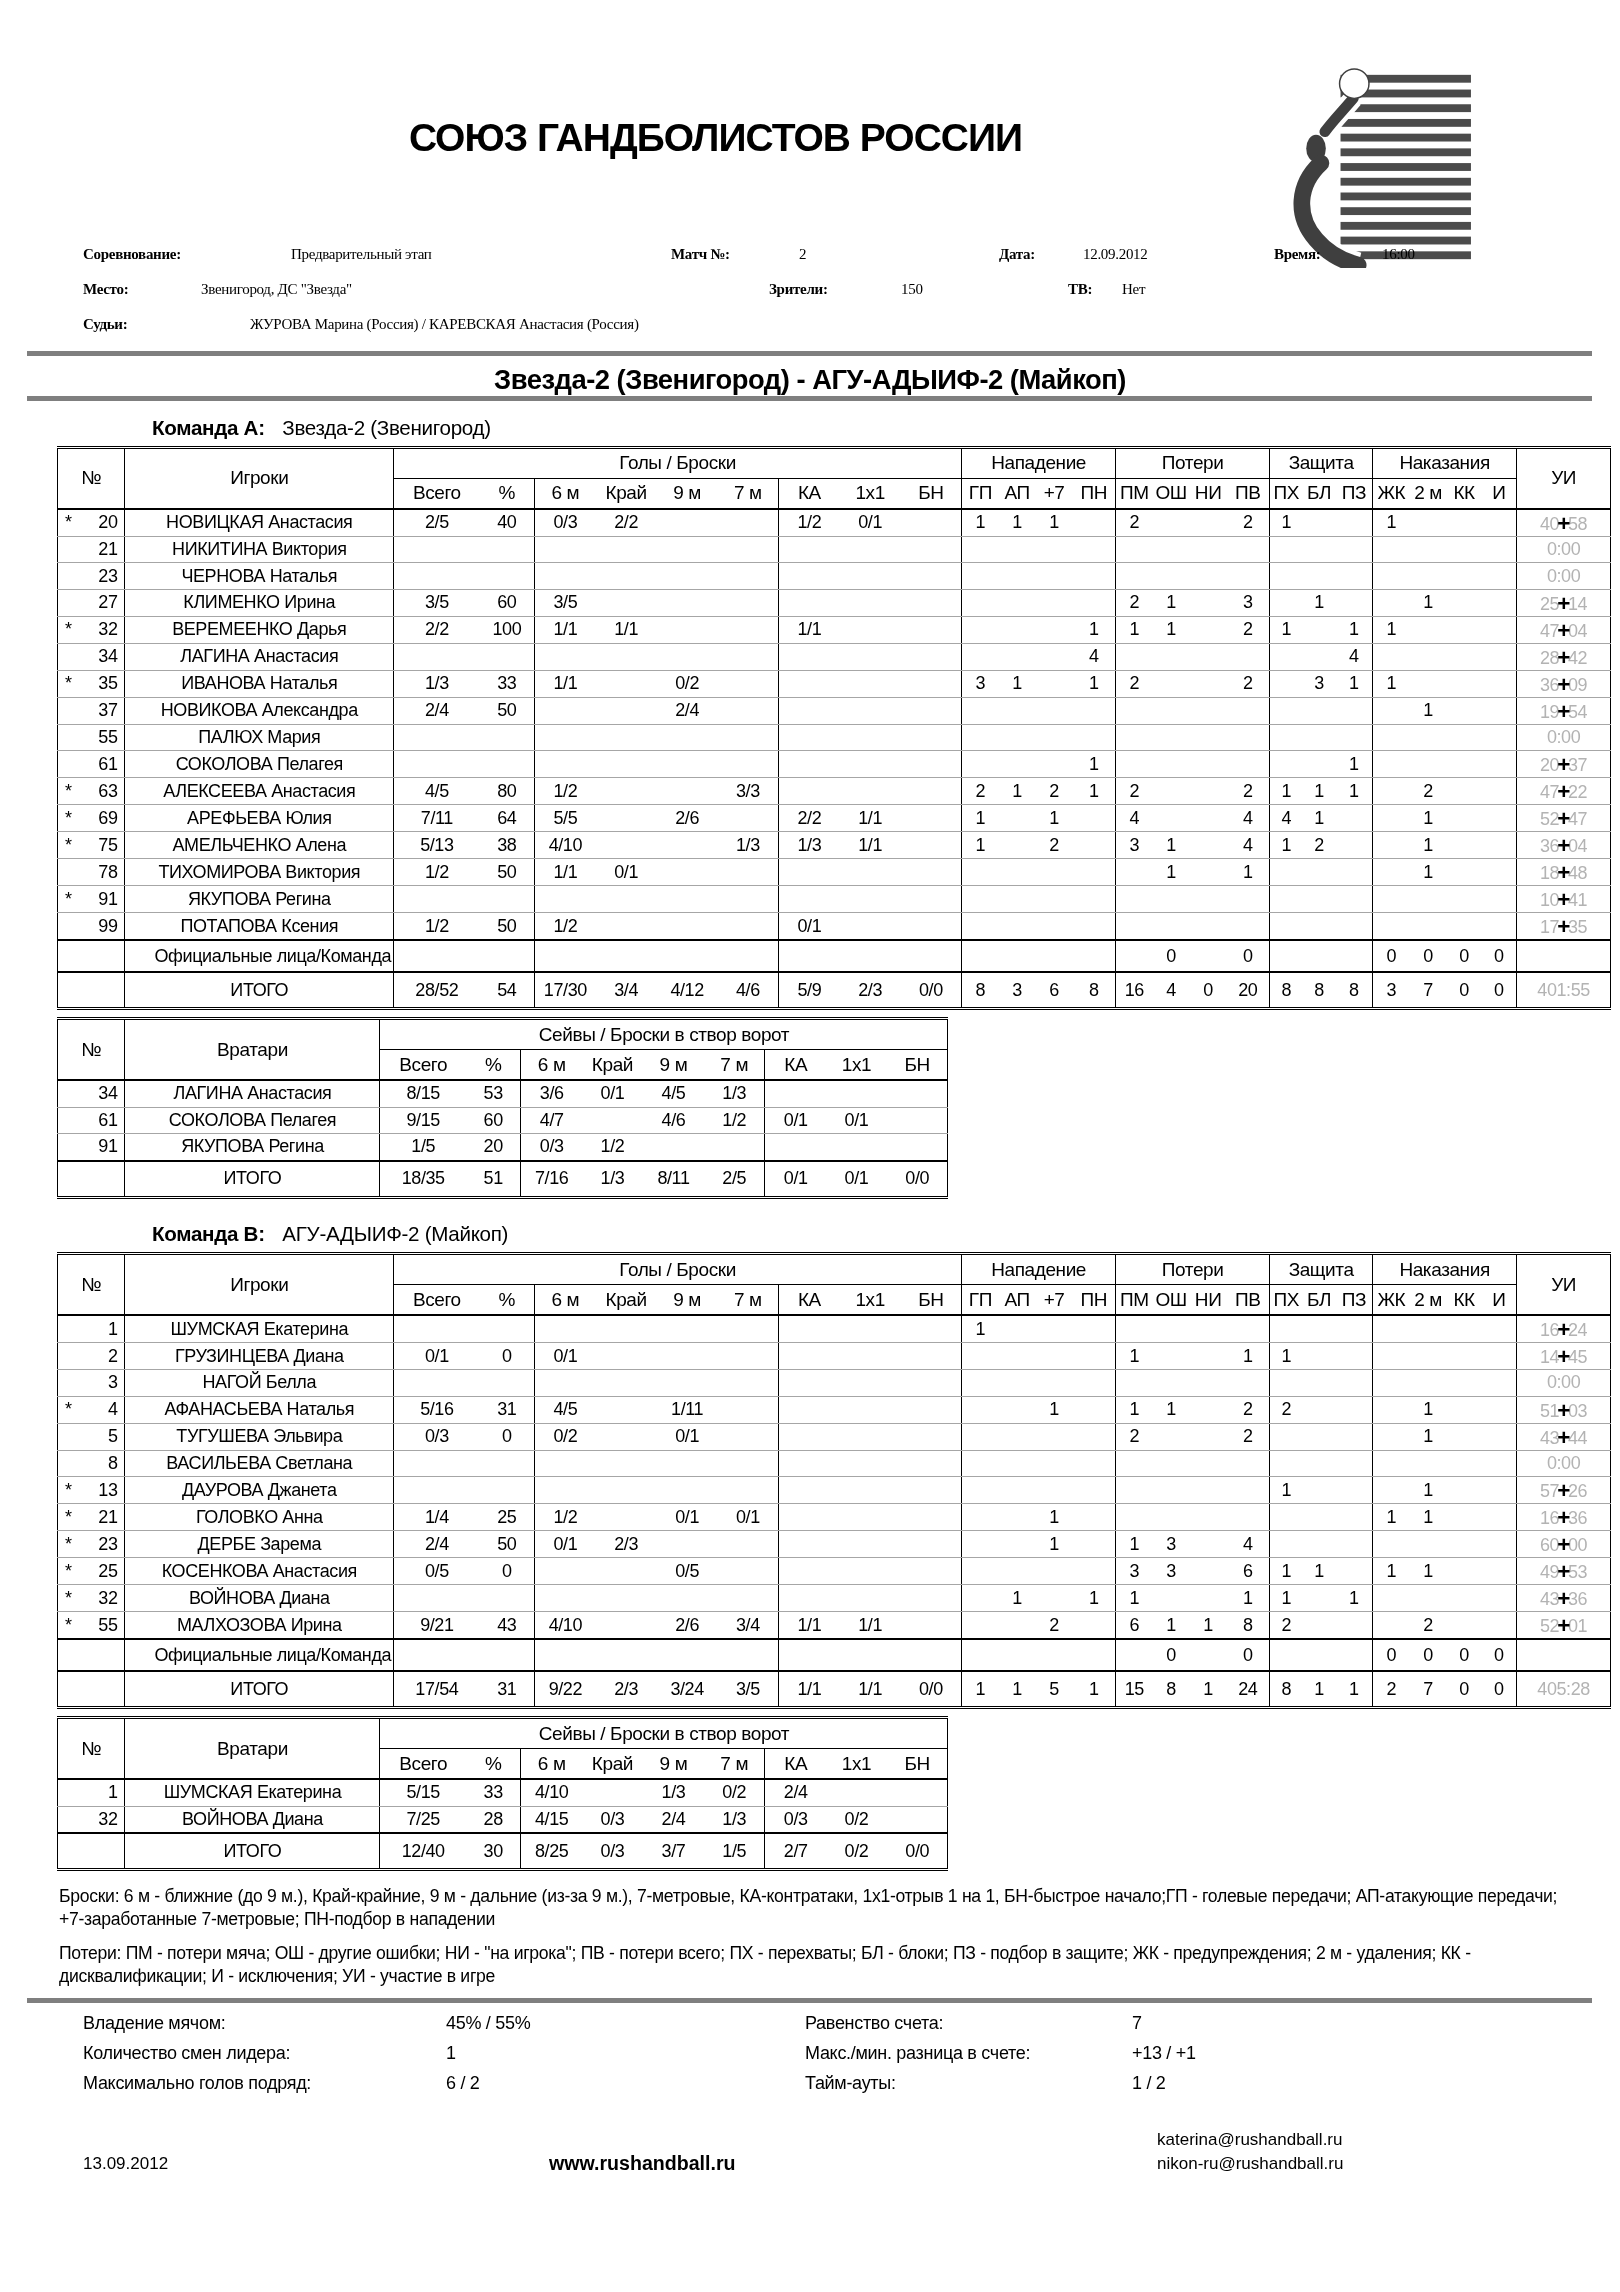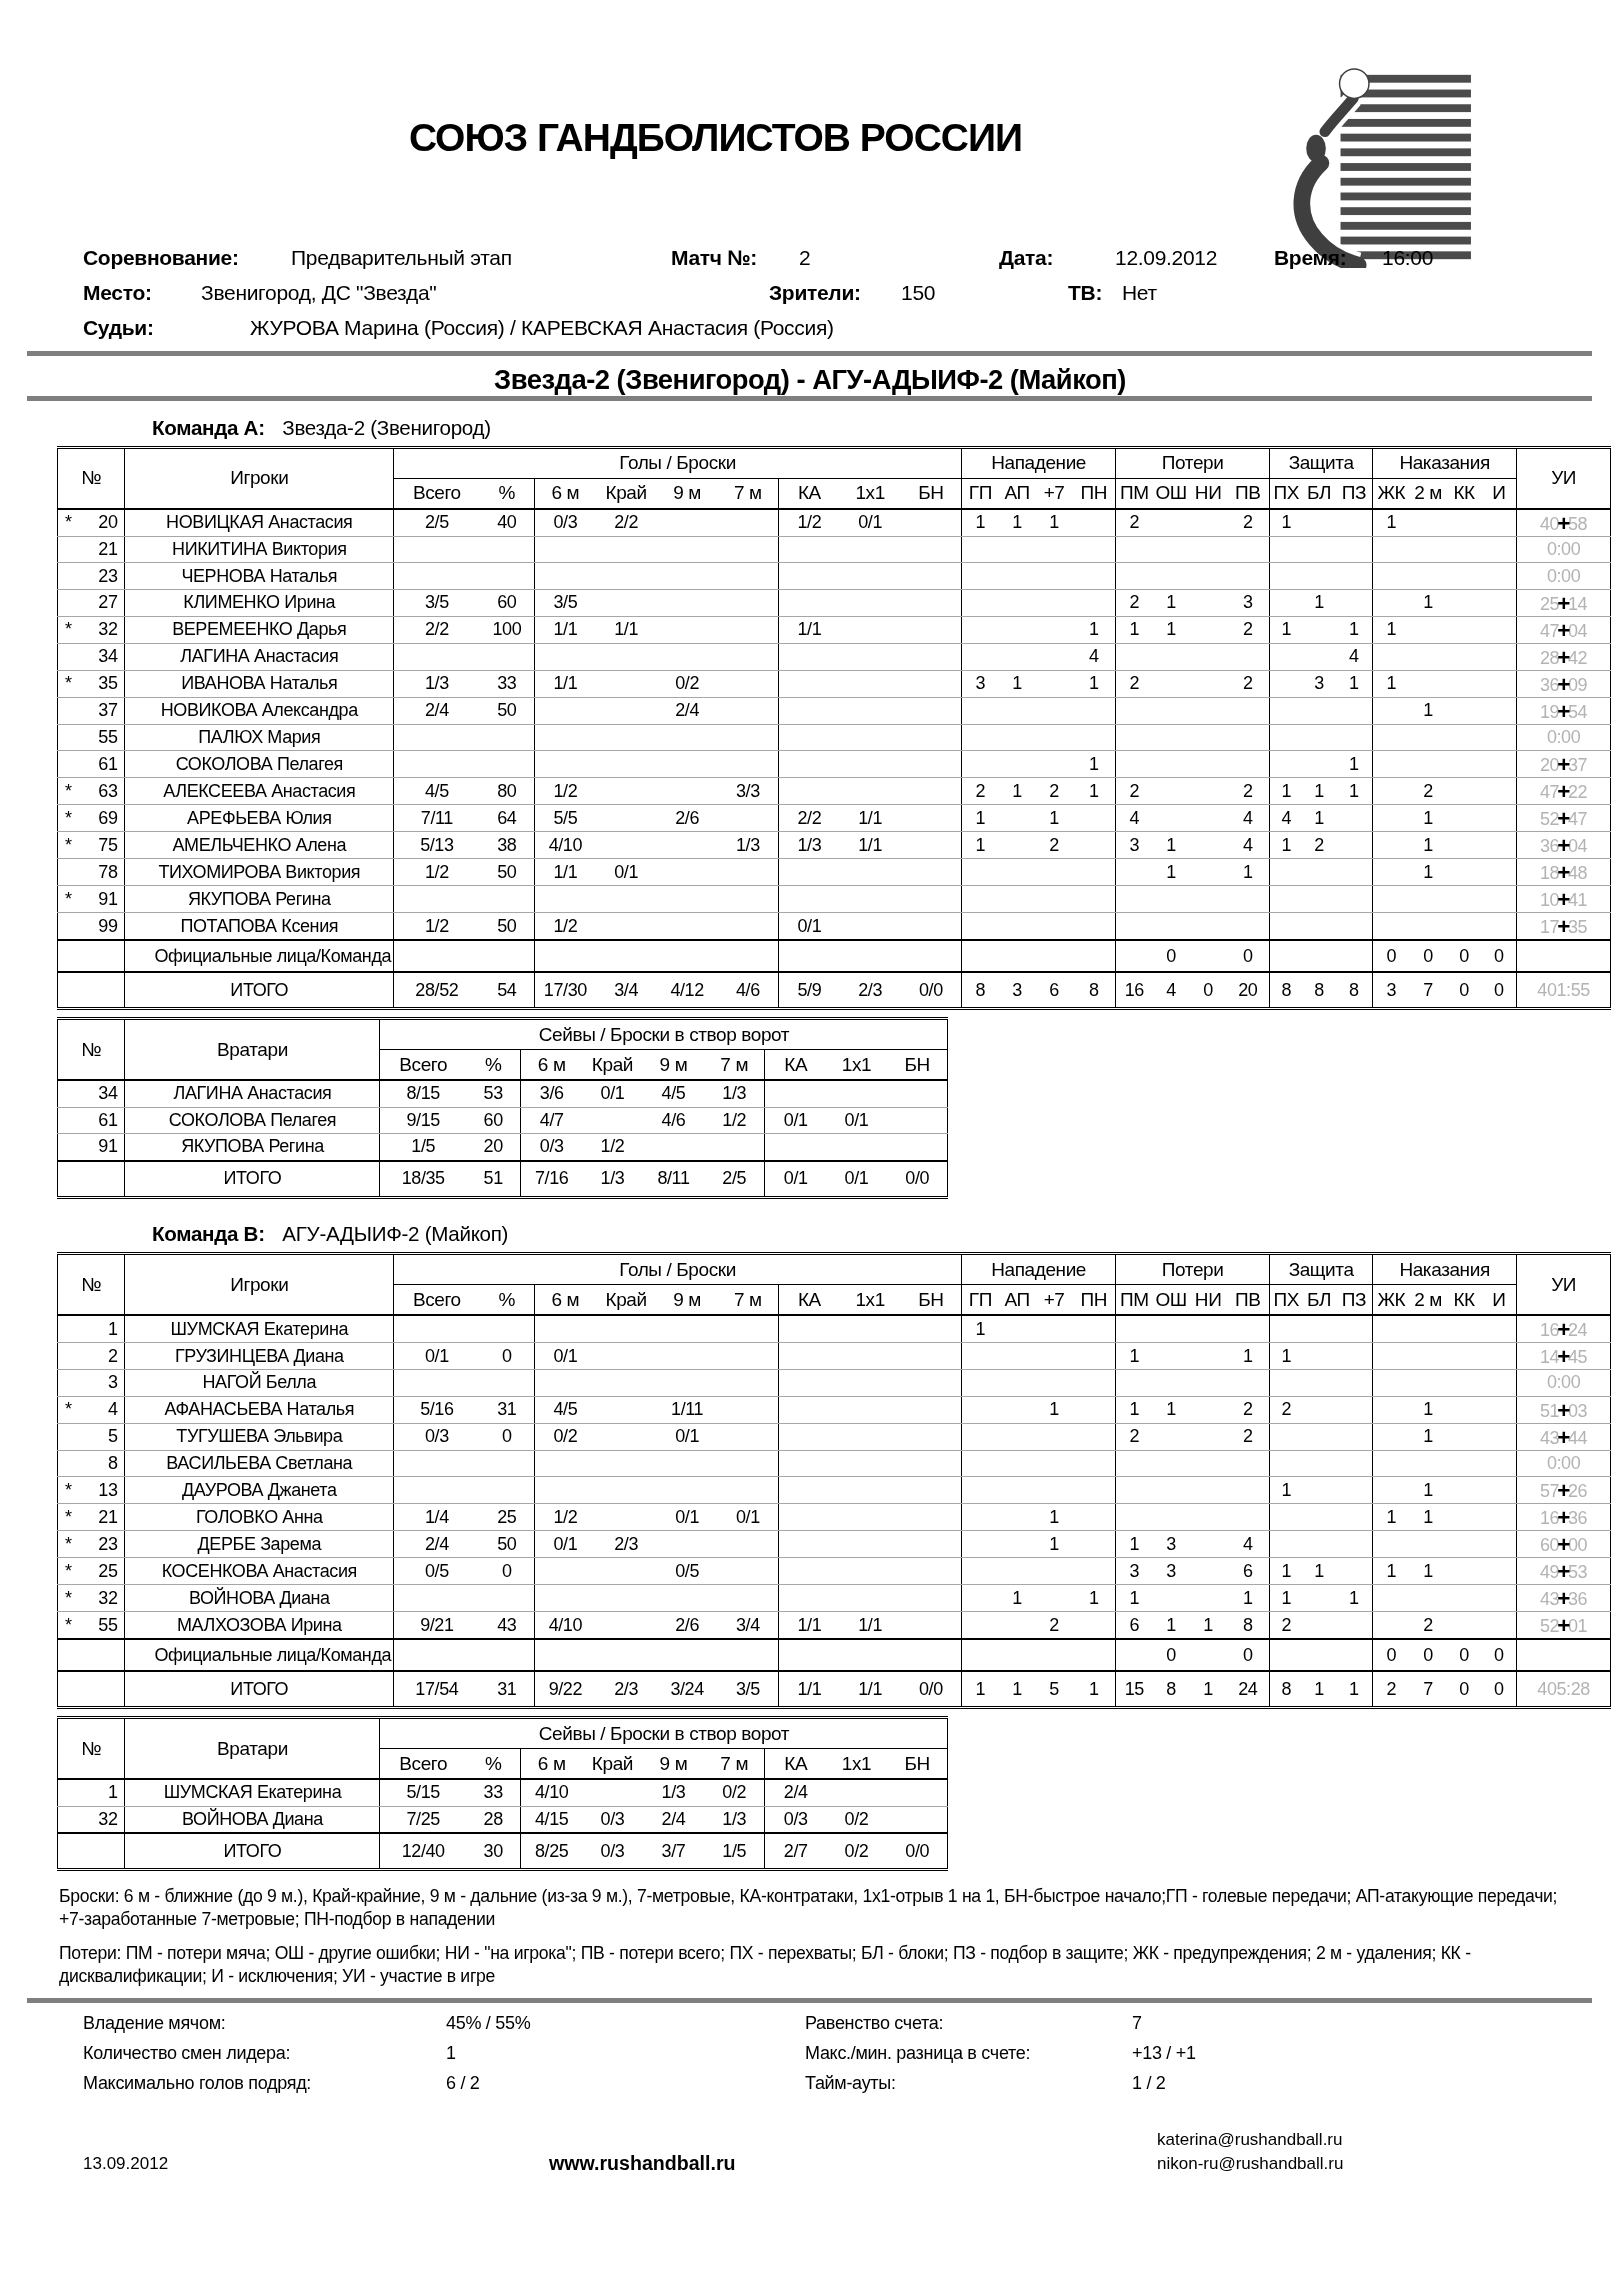--- a/index.html
+++ b/index.html
@@ -7,21 +7,21 @@
   .page{position:relative;width:1620px;height:2293px;overflow:hidden;background:#fff;}
 
   
   .org-header{position:relative;height:230px;}
   .org-title{position:absolute;left:0;top:116px;width:1431px;text-align:center;
     font-size:39px;font-weight:bold;letter-spacing:-1px;}
   .logo{position:absolute;left:1262px;top:67px;}
   .report-title{margin-top:13.7px;text-align:center;font-size:28px;font-weight:bold;letter-spacing:-0.5px;}
 
   .info{margin:15.7px 0 0 83px;position:relative;}
-  .iline{position:relative;height:35px;font-size:21px;letter-spacing:-0.3px;white-space:nowrap;}
+  .iline{position:relative;height:35px;font-size:15px;letter-spacing:-0.3px;white-space:nowrap;font-family:Liberation Serif, serif;}
   .iline .lb{position:absolute;font-weight:bold;}
   .iline .vl{position:absolute;}
 
   .hr{height:4.9px;background:#7f7f7f;margin-left:27.4px;width:1565px;}
   .match-title{margin-top:8.8px;text-align:center;font-size:27.4px;font-weight:bold;letter-spacing:-0.5px;}
   .score{margin-top:4.9px;margin-bottom:7.8px;text-align:center;font-size:27.4px;font-weight:bold;}
 
   .team-label{margin:14.7px 0 5.9px 152px;font-size:20.6px;letter-spacing:-0.3px;}
   .team-label b{margin-right:17.6px;}
 
@@ -97,21 +97,21 @@
   </div>
 
 
   <div class="info">
     <div class="iline">
       <span class="lb" style="left:0">Соревнование:</span>
       <span class="vl" style="left:208px">Предварительный этап</span>
       <span class="lb" style="left:588px">Матч №:</span>
       <span class="vl" style="left:716px">2</span>
       <span class="lb" style="left:916px">Дата:</span>
-      <span class="vl" style="left:1032px">12.09.2012</span>
+      <span class="vl" style="left:1000px">12.09.2012</span>
       <span class="lb" style="left:1191px">Время:</span>
       <span class="vl" style="left:1299px">16:00</span>
     </div>
     <div class="iline">
       <span class="lb" style="left:0">Место:</span>
       <span class="vl" style="left:118px">Звенигород, ДС "Звезда"</span>
       <span class="lb" style="left:686px">Зрители:</span>
       <span class="vl" style="left:818px">150</span>
       <span class="lb" style="left:985px">ТВ:</span>
       <span class="vl" style="left:1039px">Нет</span>

